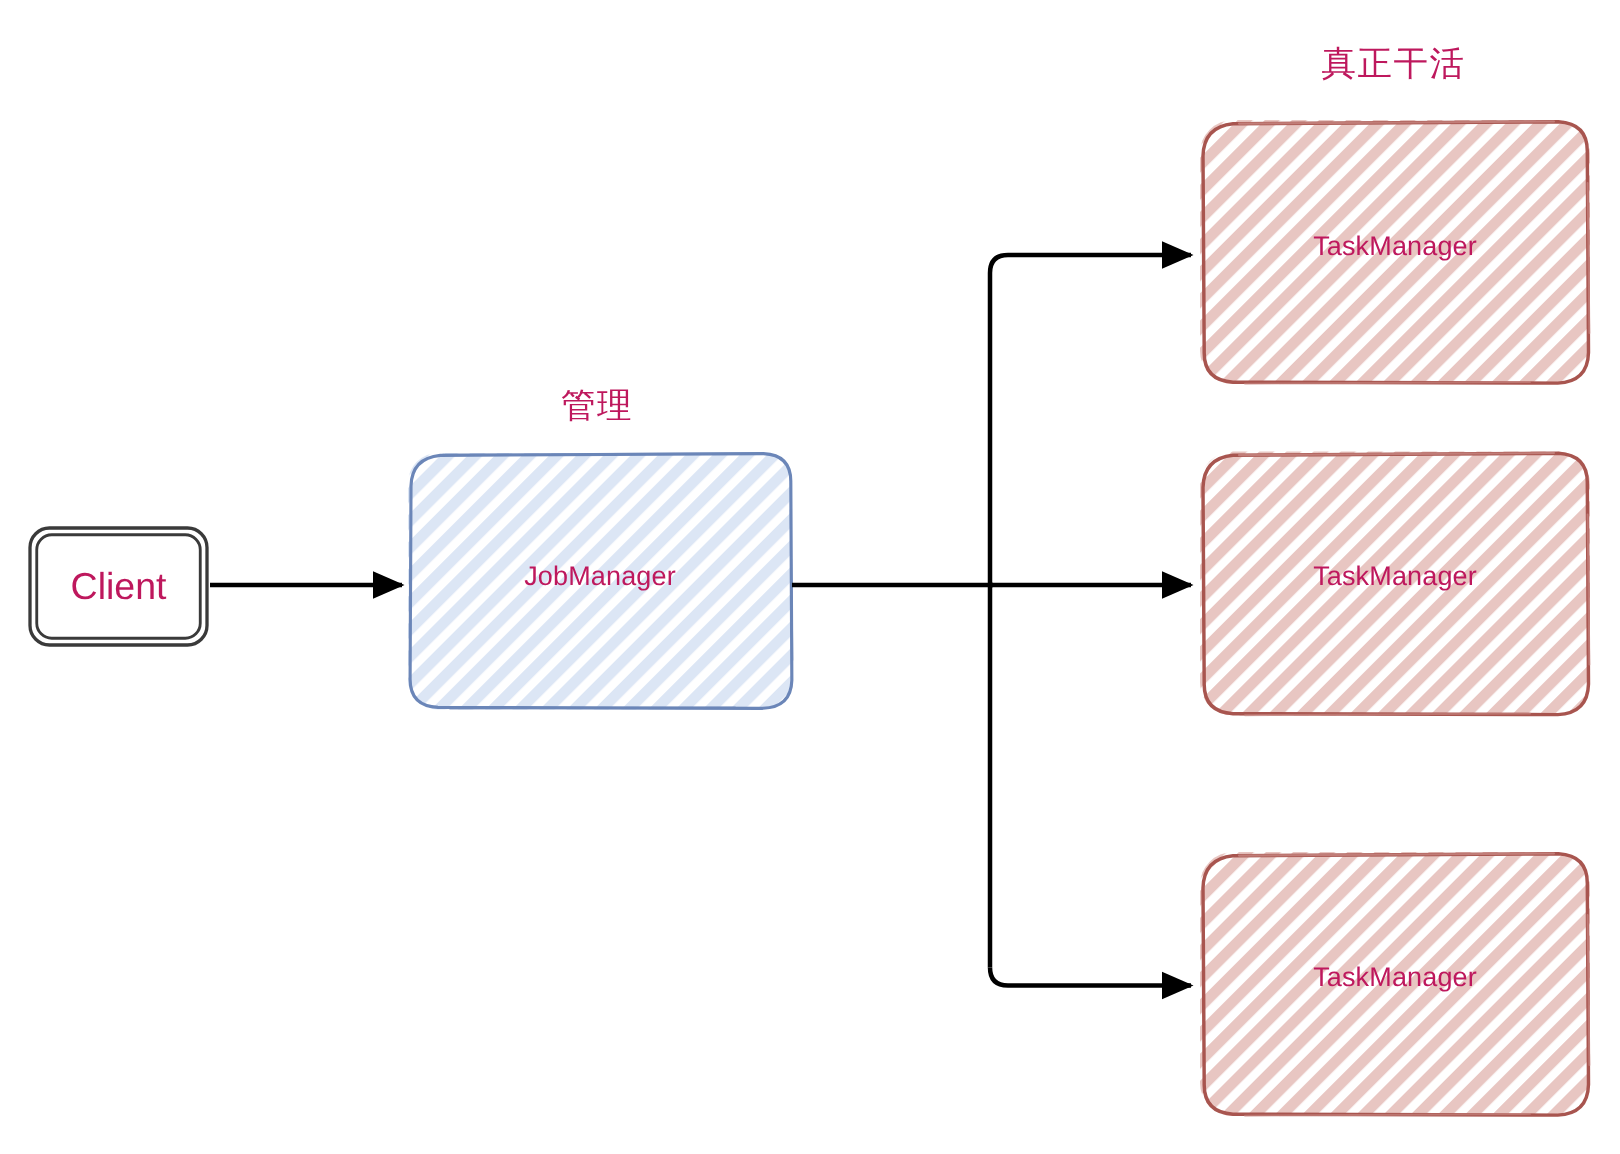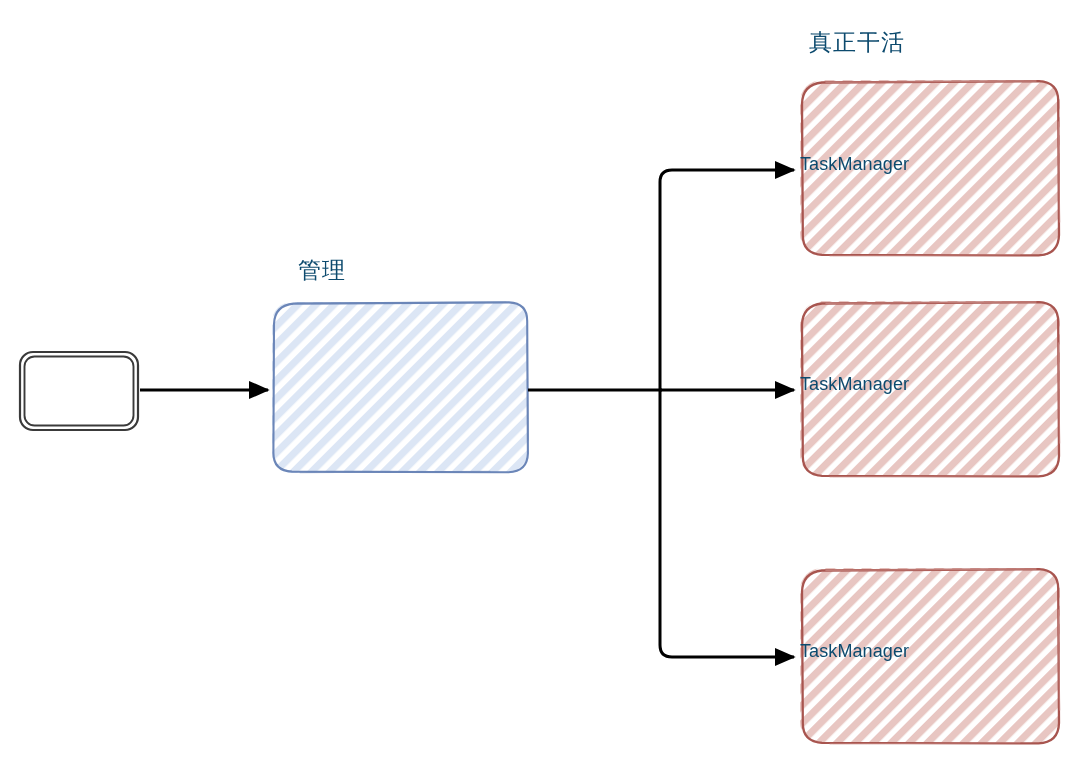--- a/index.html
+++ b/index.html
@@ -19,21 +19,22 @@
   }
   #diagram-svg {
     position: absolute;
     left: 0;
     top: 0;
     width: 1080px;
     height: 769px;
   }
   .node-label {
     position: absolute;
-    color: #0c4a6e;
+    text-align: center;
+    color: #be185d;
     white-space: nowrap;
     pointer-events: none;
   }
   .box-label {
     font-size: 18px;
     letter-spacing: 0.1px;
   }
   .annotation-label {
     font-size: 23px;
     letter-spacing: 1px;
@@ -146,21 +147,23 @@
 
     <g>
       <line x1="660" y1="390" x2="794" y2="390" stroke="#000000" stroke-width="3" stroke-linecap="butt" marker-end="url(#arrow-black)"></line>
     </g>
 
     <g>
       <path d="M 660 645 Q 660 657 672 657 L 794 657" fill="none" stroke="#000000" stroke-width="3" stroke-linecap="butt" marker-end="url(#arrow-black)"></path>
     </g>
   </svg>
 
+  <div class="node-label client-label" style="left:20px; top:377px; width:118px;">Client</div>
 
+  <div class="node-label box-label" style="left:272px; top:374px; width:256px;">JobManager</div>
 
   <div class="node-label box-label" style="left:800px; top:154px; width:260px;">TaskManager</div>
 
   <div class="node-label box-label" style="left:800px; top:374px; width:260px;">TaskManager</div>
 
   <div class="node-label box-label" style="left:800px; top:641px; width:260px;">TaskManager</div>
 
   <div class="node-label annotation-label" style="left:298px; top:255px; width:200px;font-family:Liberation Mono, monospace;">管理</div>
 
   <div class="node-label annotation-label" style="left:809px; top:27px; width:240px;">真正干活</div>

